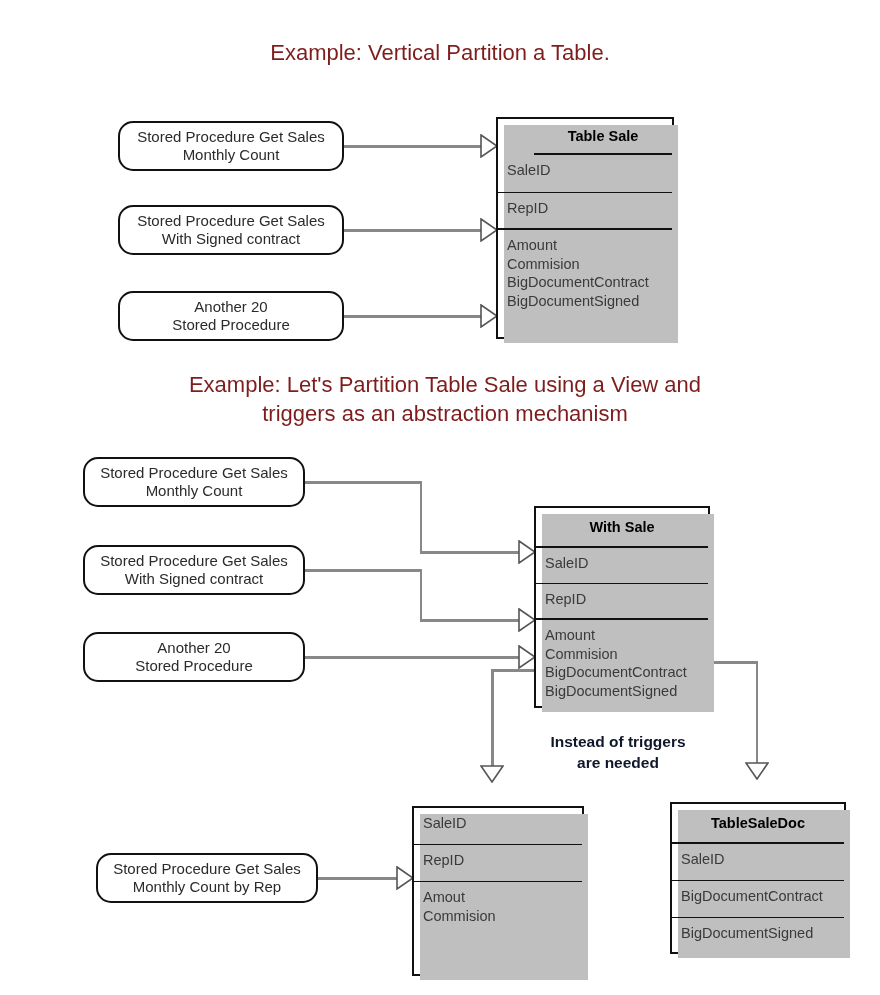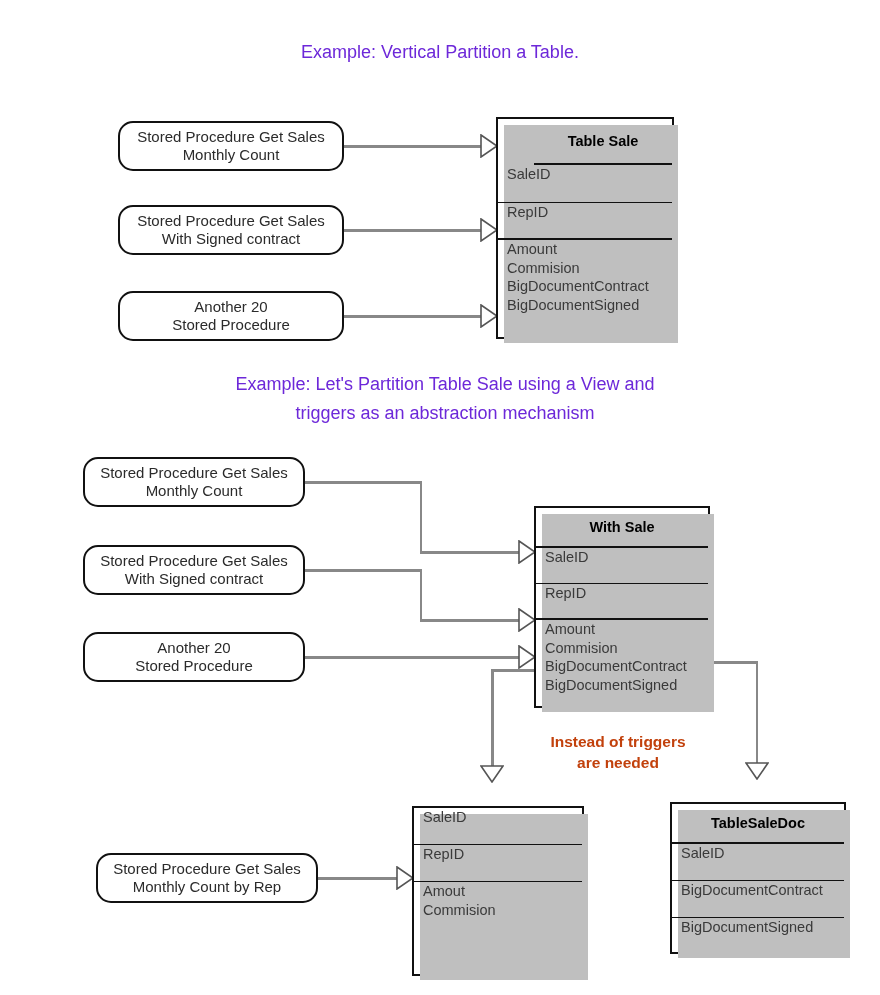--- a/index.html
+++ b/index.html
@@ -10,23 +10,23 @@
     color:#000;
     position:relative;
     overflow:hidden;
   }
   #canvas{position:absolute;left:0;top:0;width:880px;height:995px;}
 
   
   .heading{
     position:absolute;
     text-align:center;
-    font-size:18px;
+    font-size:22px;
     line-height:29px;
-    color:#6d28d9;
+    color:#7f1d1d;
     white-space:pre-line;
   }
 
   
   .proc{
     position:absolute;
     box-sizing:border-box;
     border:2.5px solid #111;
     border-radius:15px;
     background:#fff;
@@ -64,41 +64,41 @@
     font-size:14.5px;
     color:#000;
     display:flex;align-items:center;justify-content:center;
   }
   .entity .row{
     box-sizing:border-box;
     border-bottom:1.6px solid #111;
     font-size:14.5px;
     line-height:18.5px;
     color:#3a3a3a;
-    padding:0 0 0 9px;
+    padding:6px 0 0 9px;
     white-space:pre-line;
   }
   .entity .row.last{border-bottom:none;}
   .entity .row.thick{border-bottom:2.5px solid #111;}
 
   
   .conn{position:absolute;background:#888;z-index:1;}
   .conn.h{height:2.5px;}
   .conn.v{width:2.5px;}
 
   
   .arrow{position:absolute;z-index:2;}
 
   .bold-note{
     position:absolute;
     text-align:center;
     font-weight:bold;
     font-size:15.5px;
     line-height:21px;
-    color:#c2410c;
+    color:#0f172a;
     white-space:pre-line;
   }
 </style>
 </head>
 <body>
 
 <div id="canvas">
 
   <div class="heading" style="left:140px;top:38px;width:600px;">Example: Vertical Partition a Table.</div>
 
@@ -117,21 +117,21 @@
   </svg>
 
   <div class="proc" style="left:118px;top:121px;width:226px;height:50px;">Stored Procedure Get Sales
 Monthly Count</div>
   <div class="proc" style="left:118px;top:205px;width:226px;height:50px;">Stored Procedure Get Sales
 With Signed contract</div>
   <div class="proc" style="left:118px;top:291px;width:226px;height:50px;">Another 20
 Stored Procedure</div>
 
   <div class="entity" style="left:496px;top:117px;width:178px;height:222px;">
-    <div class="hdr" style="height:46px;margin-left:36px;">Table Sale</div>
+    <div class="hdr" style="height:36px;margin-left:36px;">Table Sale</div>
     <div class="row" style="height:38px;">SaleID</div>
     <div class="row thick" style="height:37px;">RepID</div>
     <div class="row last" style="height:102px;">Amount
 Commision
 BigDocumentContract
 BigDocumentSigned</div>
   </div>
 
   <div class="heading" style="left:110px;top:370px;width:670px;">Example: Let's Partition Table Sale using a View and
 triggers as an abstraction mechanism</div>

